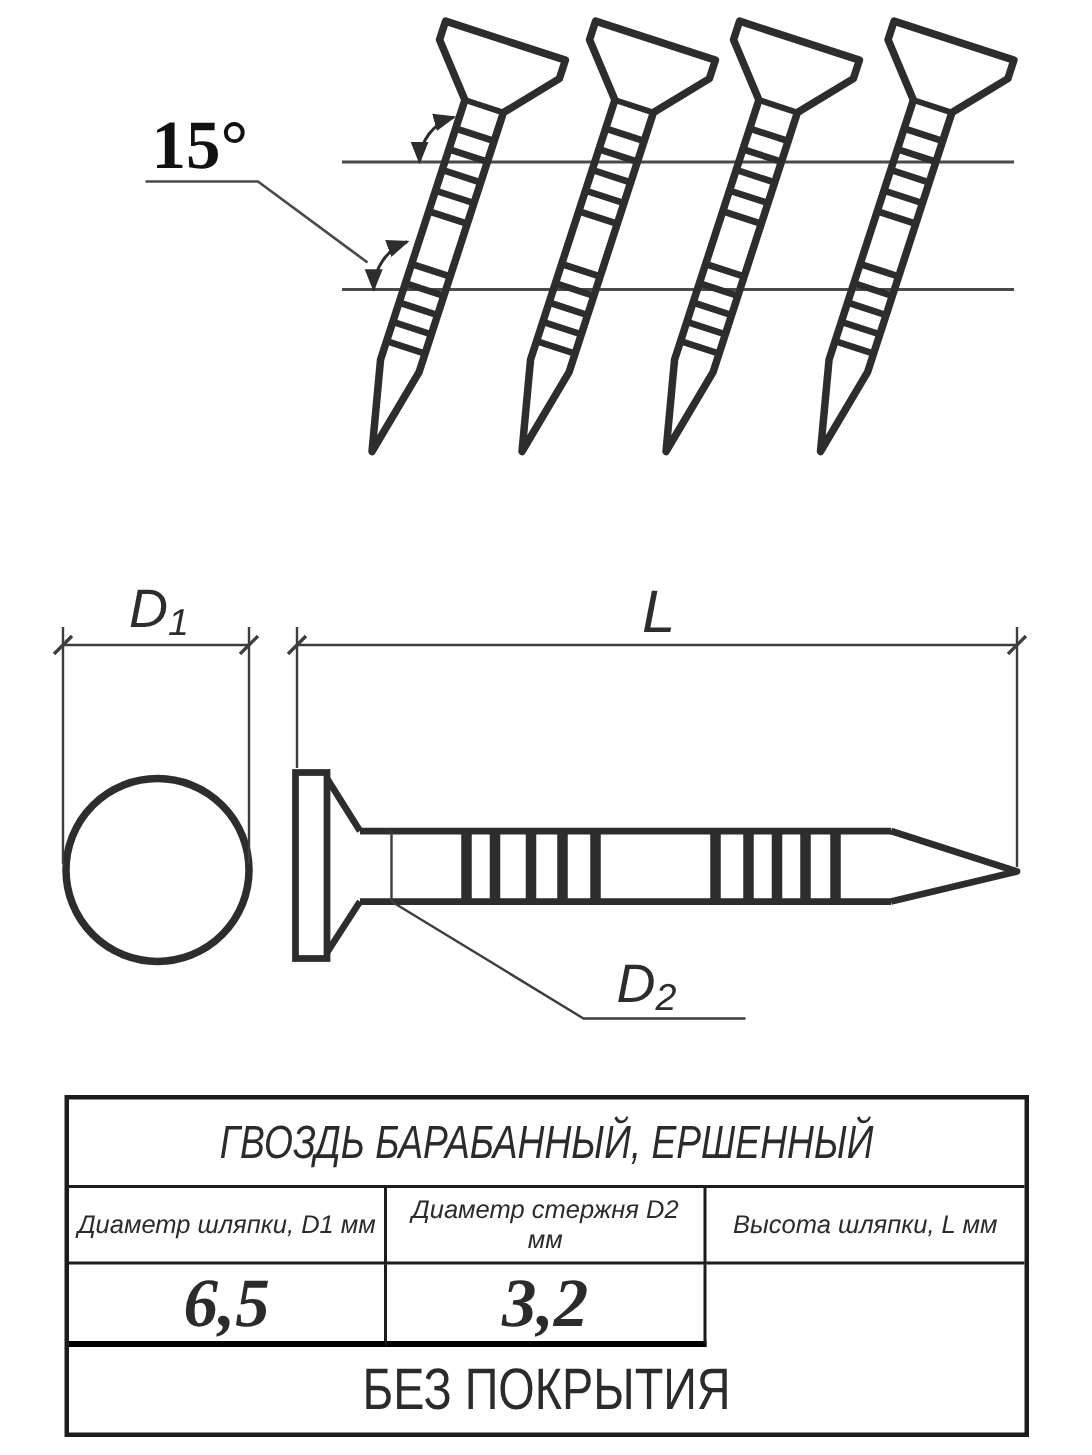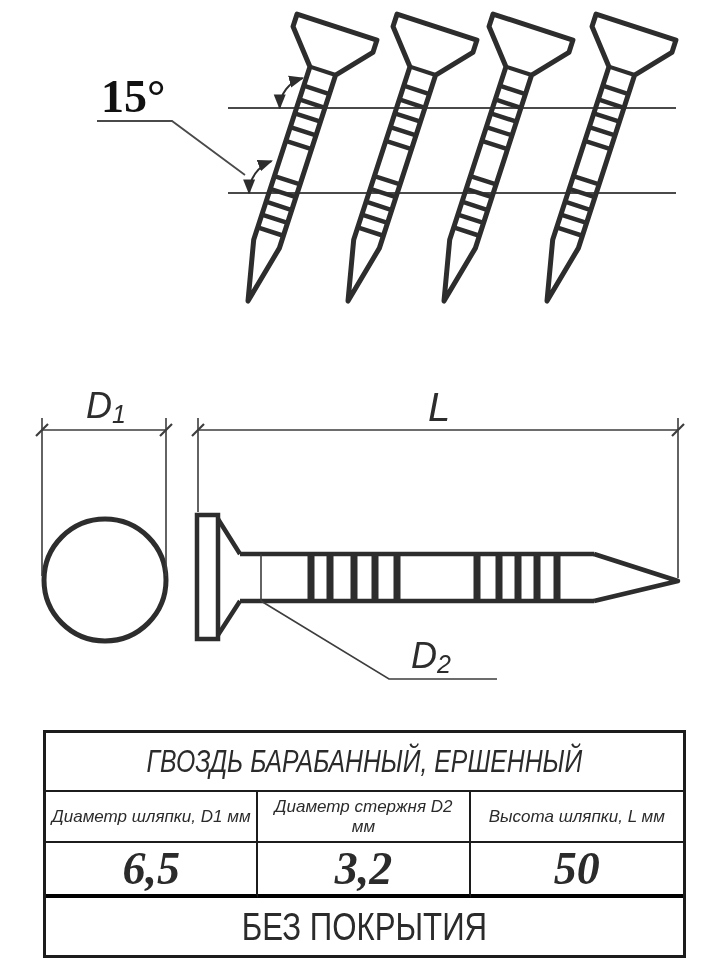--- a/index.html
+++ b/index.html
@@ -92,18 +92,17 @@
 <div class="spec-table">
   <div class="t-title">
     <span class="cond">ГВОЗДЬ БАРАБАННЫЙ, ЕРШЕННЫЙ</span>
   </div>
   <div class="t-grid">
     <div class="t-cell h-cell col-a">Диаметр шляпки, D1 мм</div>
     <div class="t-cell h-cell col-b">Диаметр стержня D2 мм</div>
     <div class="t-cell h-cell">Высота шляпки, L мм</div>
     <div class="t-cell v-cell col-a">6,5</div>
     <div class="t-cell v-cell col-b">3,2</div>
-    <div class="t-cell v-cell">50</div>
   </div>
   <div class="t-footer">
     <span class="cond">БЕЗ ПОКРЫТИЯ</span>
   </div>
 </div>
 
 </body></html>

